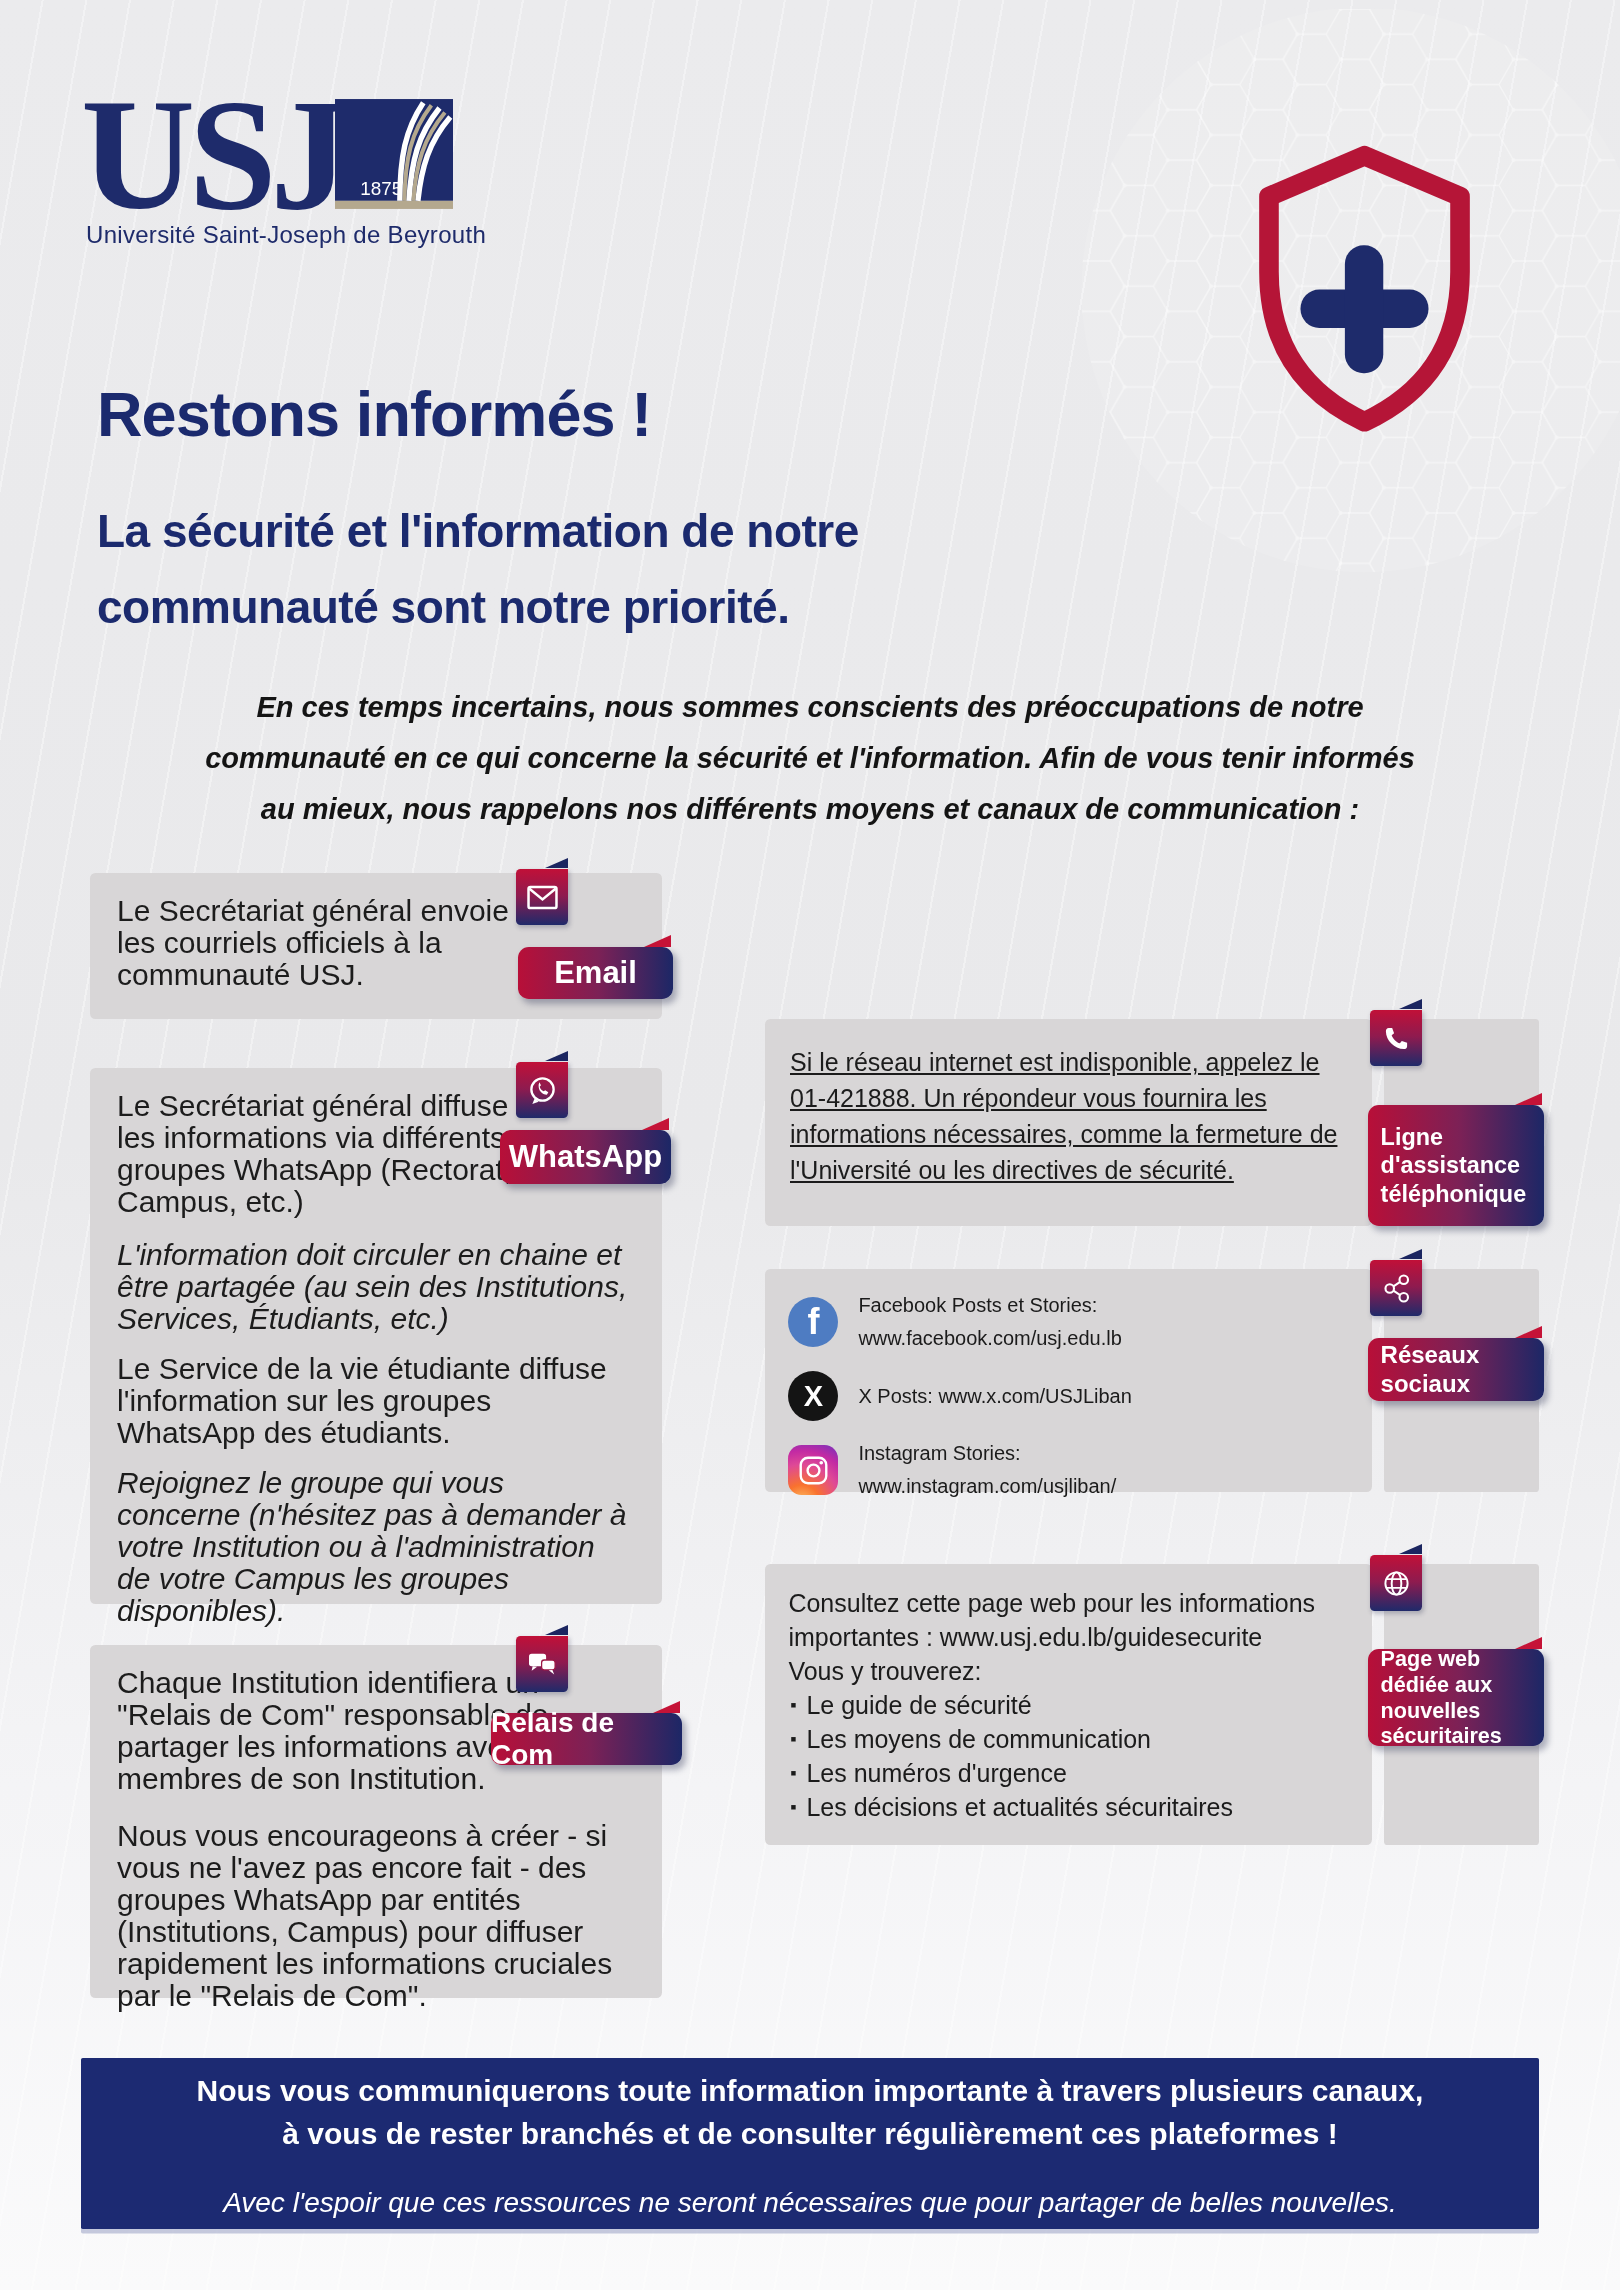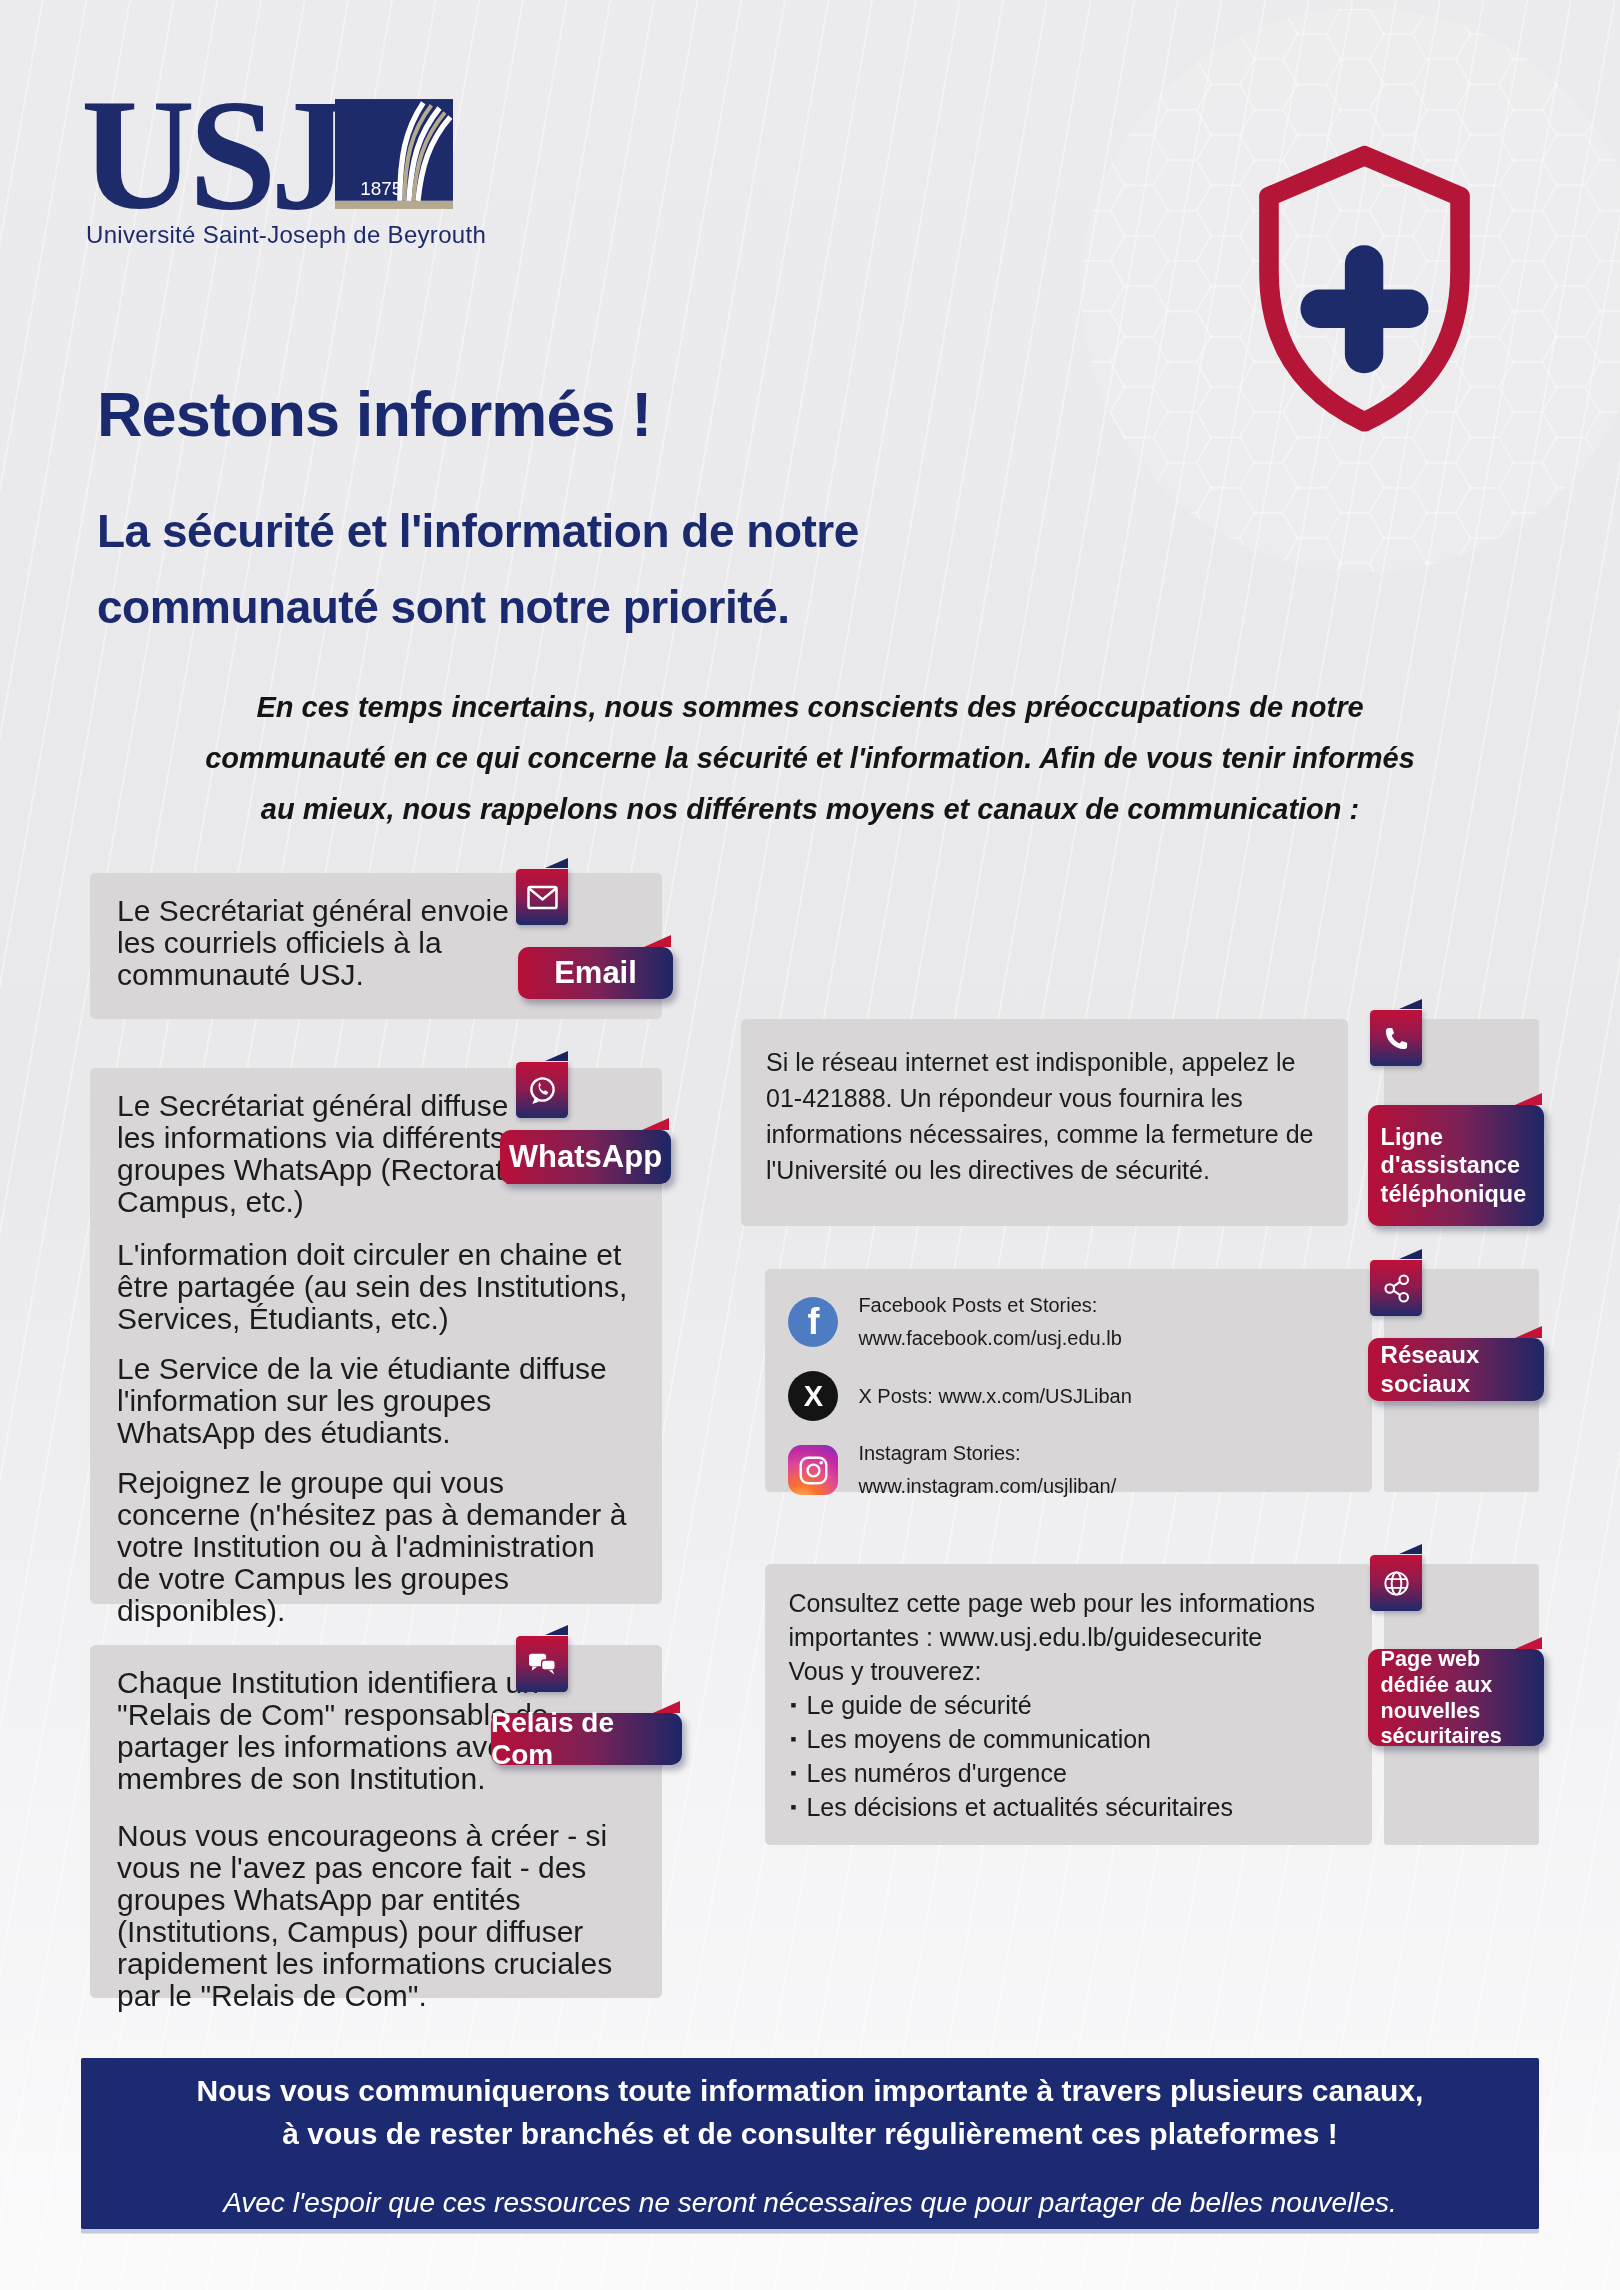--- a/index.html
+++ b/index.html
@@ -22,21 +22,21 @@
   
   .title{position:absolute;left:97px;top:378px;font-size:63px;font-weight:700;color:#1b2a6e;letter-spacing:-0.9px;}
   .subtitle{position:absolute;left:97px;top:493px;font-size:46px;font-weight:700;color:#1b2a6e;line-height:76px;letter-spacing:-0.5px;}
   .intro{position:absolute;left:54px;top:682px;width:1512px;text-align:center;
     font-size:29px;font-weight:700;font-style:italic;line-height:51px;color:#141414;}
   
   .gbox{position:absolute;background:#d8d6d7;border-radius:5.4px;}
   .gbox .txt{font-size:30px;line-height:32px;color:#1c1c1c;}
   .gbox p{margin:0 0 12.6px 0;}
   .gbox p:last-child{margin-bottom:0;}
-  .it{}
+  .it{font-style:italic;}
   .strip{position:absolute;background:#d8d6d7;border-radius:3.6px;}
   
   .tab{position:absolute;width:52px;height:56px;border-radius:4.5px 0 4.5px 4.5px;
     background:linear-gradient(180deg,#c11038 0%,#8e1b4f 48%,#1f2a6a 100%);
     display:flex;align-items:center;justify-content:center;z-index:4;
     box-shadow:1.8px 2.7px 4.5px rgba(40,45,80,.25);}
   .tab::after{content:"";position:absolute;top:-10.8px;right:0;width:0;height:0;
     border-left:23.4px solid transparent;border-bottom:10.8px solid #1b2560;}
   .lbar{position:absolute;color:#fff;font-weight:700;z-index:5;
     background:linear-gradient(90deg,#b80f38 0%,#7c2156 52%,#1c2766 100%);
@@ -169,21 +169,21 @@
       <rect x="2" y="3" width="19" height="14" rx="3" fill="#ffffff"></rect>
       <path d="M6 17 L5 22 L11 17.5" fill="#ffffff"></path>
       <rect x="16" y="10" width="15" height="11" rx="3" fill="#ffffff" stroke="#9c1844" stroke-width="1.4"></rect>
       <path d="M28 21 L30 26 L24 21.5" fill="#ffffff"></path>
     </svg>
   </div>
   <div class="lbar center" style="left:491px;top:1713px;width:191px;height:52px;font-size:28px;">
     <span>Relais de Com</span>
   </div>
 
-  <div class="gbox" style="left:741px;top:1019px;width:607px;height:207px;">
+  <div class="gbox" style="left:765px;top:1019px;width:607px;height:207px;text-decoration:underline;">
     <div class="txt" style="padding:25px 16px 0 25px;font-size:25px;line-height:36px;">Si le réseau internet est indisponible, appelez le 01-421888. Un répondeur vous fournira les informations nécessaires, comme la fermeture de l'Université ou les directives de sécurité.</div>
   </div>
   <div class="strip" style="left:1384px;top:1019px;width:155px;height:207px;"></div>
   <div class="tab" style="left:1370px;top:1010px;">
     <svg width="27" height="27" viewBox="0 0 28 28">
       <path d="M6 3 C4 3 3 4.5 3 6.5 C3 16 12 25 21.5 25 C23.5 25 25 24 25 22 L25 18.5 L19.5 16.5 L17.5 19 C14 18 10 14 9 10.5 L11.5 8.5 L9.5 3 Z" fill="#ffffff"></path>
     </svg>
   </div>
   <div class="lbar left" style="left:1368px;top:1105px;width:176px;height:121px;font-size:23.4px;">
     <span>Ligne d'assistance téléphonique</span>

